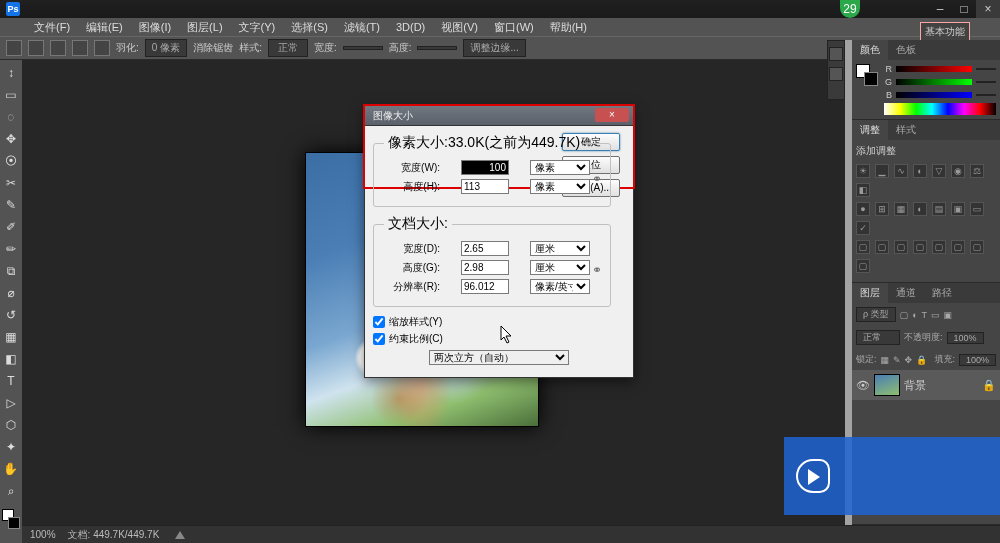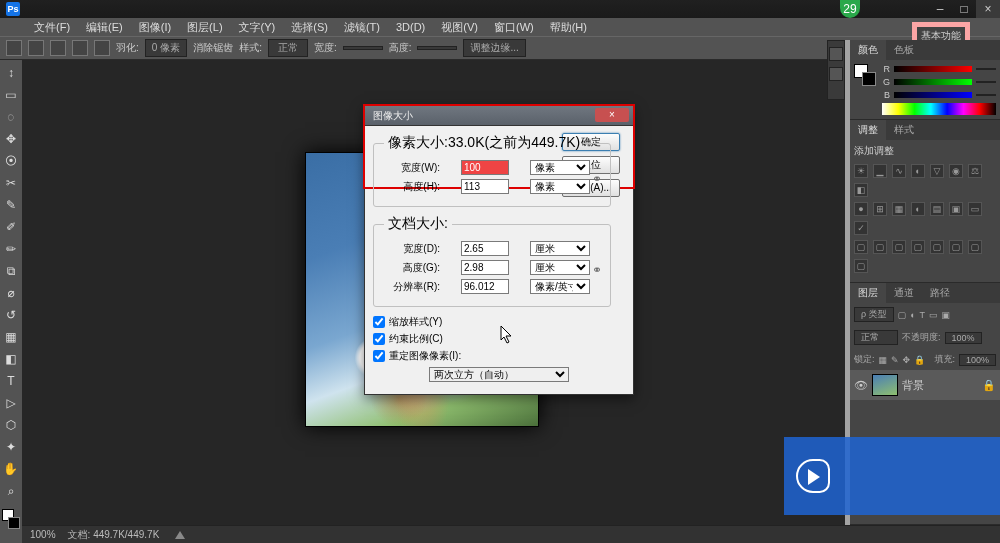--- a/index.html
+++ b/index.html
@@ -5,21 +5,21 @@
   * { margin: 0; padding: 0; box-sizing: border-box; font-family: "Microsoft YaHei", sans-serif; }
   body { width: 1000px; height: 543px; background: #535353; overflow: hidden; position: relative; font-size: 11px; color: #ccc; }
 
   
   .titlebar { height: 18px; background: linear-gradient(#202020,#1a1a1a); display: flex; align-items: center; padding-left: 6px; }
   .titlebar .ps-badge { width: 14px; height: 14px; background: #1473e6; color: #fff; font-weight: bold; font-size: 9px; display:flex; align-items:center; justify-content:center; border-radius:2px; margin-right: 18px;}
   .titlebar .wins { margin-left:auto; display:flex; }
   .titlebar .wins div { width:24px; height:18px; display:flex; align-items:center; justify-content:center; color:#ccc; font-size:12px; }
   .titlebar .wins div:last-child { background:#3a3a3a; }
   .badge29 { position:absolute; right:140px; top:0; width:20px; height:18px; background:#2aa84a; color:#fff; font-size:12px; border-radius:0 0 10px 10px; display:flex; align-items:center; justify-content:center; z-index:5;}
-  .basicfn { position:absolute; right:30px; top:22px; font-size:10px; color:#ccc; padding:2px 4px; background:#424242; border:5px solid #fca5a5;}
+  .basicfn { position:absolute; right:30px; top:22px; font-size:10px; color:#ccc; padding:2px 4px; background:#424242; border:1px solid #fca5a5;}
 
   
   .menubar { height: 18px; background:#535353; display:flex; align-items:center; padding-left:28px; gap:4px; }
   .menubar span { padding: 2px 6px; color:#ddd; font-size:11px; cursor:default; }
 
   
   .optionsbar { height:24px; background:#535353; border-top:1px solid #666; border-bottom:1px solid #2a2a2a; display:flex; align-items:center; padding-left:6px; gap:6px; font-size:10px; color:#ccc;}
   .optionsbar .iconbtn { width:16px; height:16px; border:1px solid #777; background:#444; }
   .optionsbar .field { background:#393939; border:1px solid #222; padding:1px 6px; color:#aaa; min-width:40px; text-align:center; }
 
@@ -44,21 +44,21 @@
       linear-gradient(160deg, #3a6ea5 0%, #4a7eb5 30%, #7aa7d0 55%, #cfe3ee 70%, #8fbf6f 85%, #4a6f3a 100%);
     border:1px solid #000; box-shadow:0 0 20px #000;
   }
   .canvas-img::after{content:"";position:absolute;inset:0;background:
      radial-gradient(ellipse at 50% 85%, rgba(255,120,80,.4) 0%, rgba(255,120,80,.2) 10%, transparent 18%),
      radial-gradient(circle at 65% 80%, rgba(200,220,255,.5) 0%, transparent 12%),
      radial-gradient(circle at 40% 90%, rgba(180,120,60,.6) 0%, transparent 10%);
   }
 
   
-  .right-panels { position:absolute; right:0; top:40px; width:155px; bottom:18px; background:#454545; border-left:5px solid #a3a3a3; display:flex; flex-direction:column;}
+  .right-panels { position:absolute; right:0; top:40px; width:155px; bottom:18px; background:#454545; border-left:7px solid #a3a3a3; display:flex; flex-direction:column;}
   .collapsed-dock { position:absolute; right:155px; top:40px; width:18px; height:60px; background:#3a3a3a; border:1px solid #222; display:flex; flex-direction:column; align-items:center; gap:6px; padding-top:6px;}
   .collapsed-dock div{ width:14px; height:14px; background:#555; border:1px solid #222;}
 
   .panel { background:#454545; border-bottom:1px solid #2a2a2a; }
   .panel .tabs { display:flex; background:#3a3a3a; }
   .panel .tabs span { padding:3px 8px; font-size:10px; color:#aaa;}
   .panel .tabs span.active { background:#454545; color:#ddd;}
   .panel .body { padding:4px; }
 
   
@@ -97,21 +97,21 @@
   .dialog .dlg-title { height:20px; background:linear-gradient(#707780,#5a616a); color:#eee; font-size:10px; padding:3px 8px; border:1px solid #333; border-bottom:none; position:relative;}
   .dialog .dlg-title .close{ position:absolute; right:4px; top:2px; width:34px; height:14px; background:#c75050; color:#fff; font-size:10px; text-align:center; line-height:13px; border-radius:2px;}
   .dialog .dlg-body{ background:#f0f0f0; border:1px solid #333; padding:8px 8px 12px 8px; color:#000;}
   .dlg-highlight { position:absolute; left:-1px; top:-1px; width:272px; height:85px; border:2px solid #d00; pointer-events:none;}
 
   .fs{ border:1px solid #c0c0c0; border-radius:3px; padding:8px 6px 8px 10px; margin-bottom:8px; position:relative;}
   .fs legend{ font-size:14px; color:#000; padding:0 4px;}
   .frow{ display:flex; align-items:center; gap:21px; margin-bottom:4px; font-size:10px;}
   .frow label{ width:56px; text-align:right;}
   .frow input[type=text]{ width:48px; border:1px solid #7a7a7a; padding:1px 2px; font-size:10px;}
-  .frow input.hl{ background:#ef4444; color:#fff;}
+  .frow input.hl{ background:#000000; color:#fff;text-align:right;}
   .frow select{ width:60px; border:1px solid #7a7a7a; font-size:10px; background:#fff;}
   .link-indicator{ width:14px; align-self:stretch; display:flex; align-items:center; justify-content:center; color:#666; font-size:12px;}
   .dlg-btns{ position:absolute; right:14px; top:28px; display:flex; flex-direction:column; gap:5px;}
   .dlg-btns button{ width:58px; height:18px; font-size:10px; background:linear-gradient(#fdfdfd,#e0e0e0); border:1px solid #707070; border-radius:2px;}
   .dlg-btns button.primary{ border:1px solid #3c7fb1; box-shadow:0 0 2px #3c7fb1;}
   .chk{ display:flex; align-items:center; gap:4px; font-size:10px; margin-bottom:3px;}
   .chk input{ width:12px; height:12px;}
   .resample-row{ display:flex; justify-content:center; margin-top:4px;}
   .resample-row select{ width:140px; border:1px solid #7a7a7a; font-size:10px;}
 
@@ -388,24 +388,20 @@
     </fieldset>
 
     <div class="chk">
       <input type="checkbox" checked="" style="">
       <span>缩放样式(Y)</span>
     </div>
     <div class="chk">
       <input type="checkbox" checked="" style="">
       <span>约束比例(C)</span>
     </div>
-    <div class="chk">
-      <input type="checkbox" checked="" style="">
-      <span>重定图像像素(I):</span>
-    </div>
     <div class="resample-row">
       <select><option>两次立方（自动）</option></select>
     </div>
   </div>
 </div>
 
 <div class="watermark">
   <div class="logo"></div>
 </div>
 

